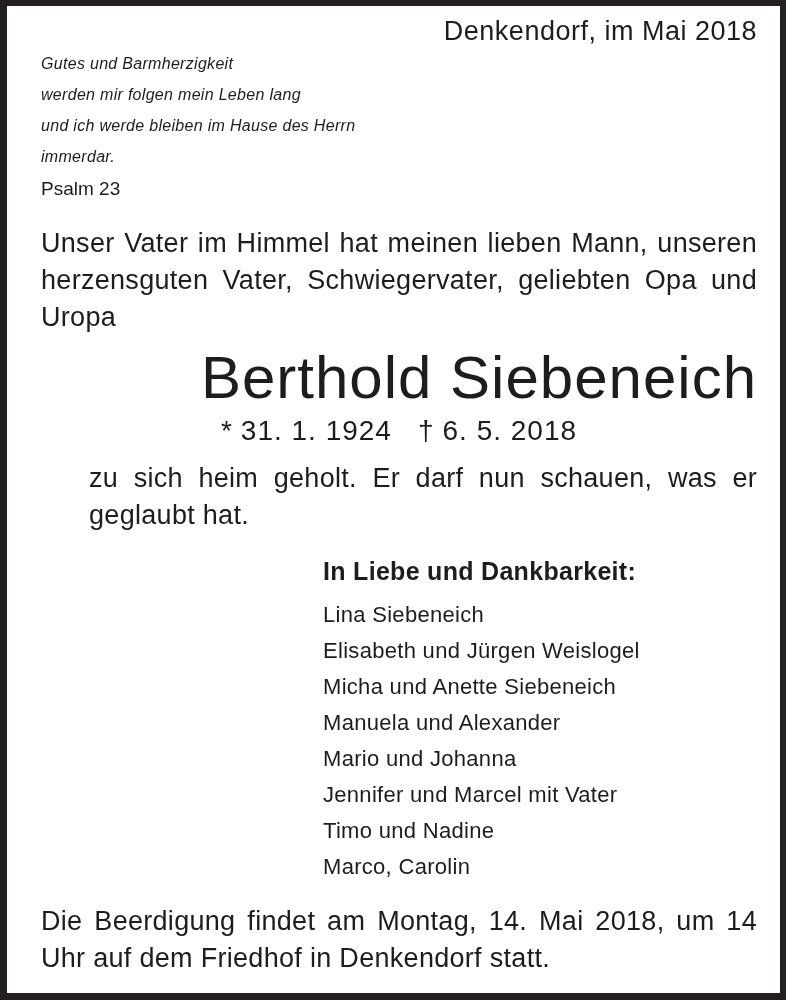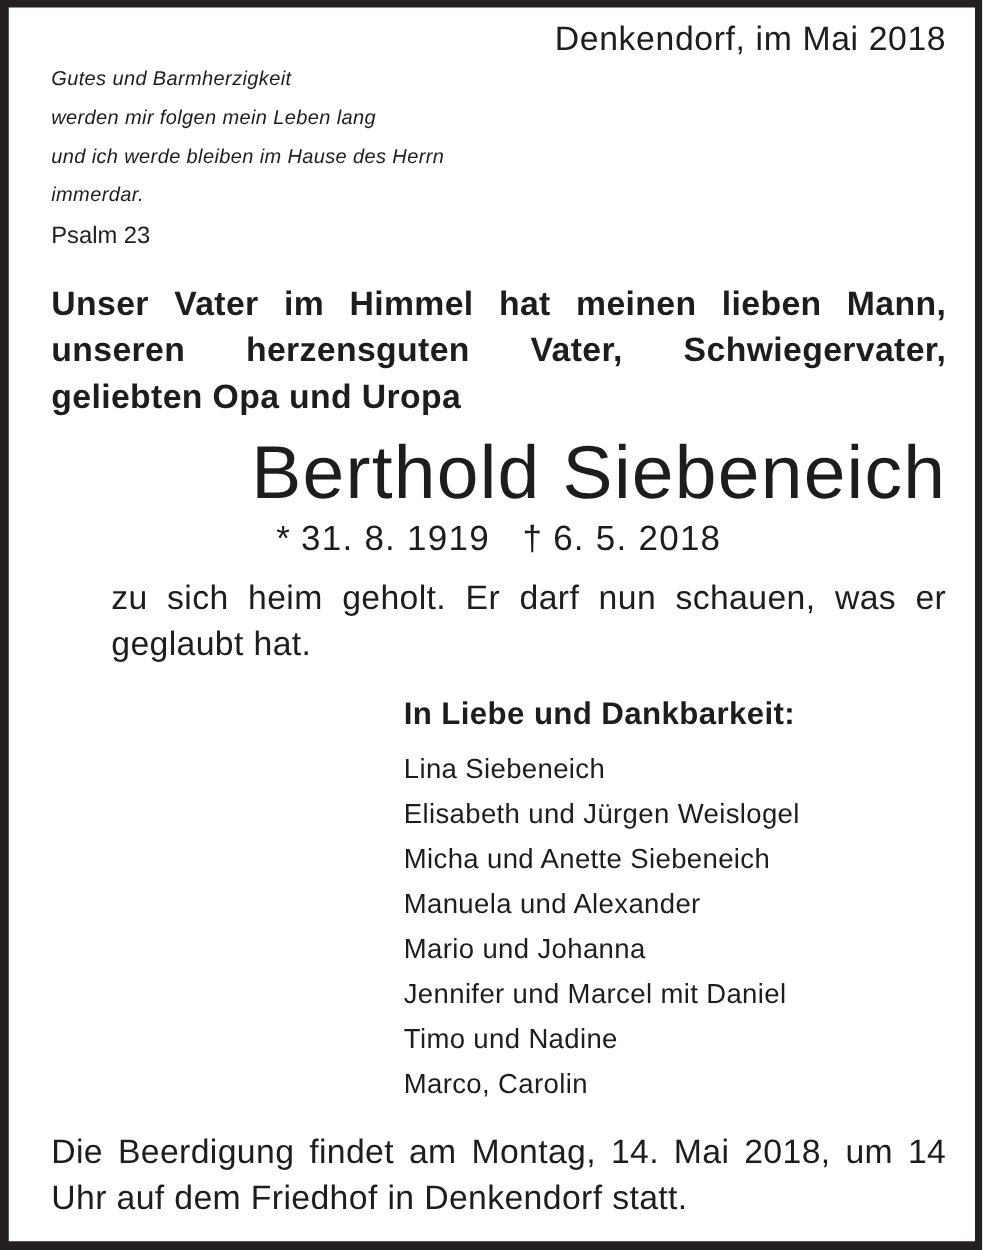--- a/index.html
+++ b/index.html
@@ -42,21 +42,21 @@
     margin-top: 5px;
     font-size: 19px;
     line-height: 24px;
   }
   .para {
     font-size: 27px;
     line-height: 37px;
     text-align: justify;
     letter-spacing: 0.3px;
   }
-  .para.intro { margin-top: 24px; font-weight: bold; }
+  .para.intro { margin-top: 24px; }
   .para.after { margin-top: 12px; margin-left: 48px; }
   .para.funeral { margin-top: 18px; }
   .deceased-name {
     margin-top: 8px;
     text-align: right;
     font-size: 60px;
     line-height: 68px;
     letter-spacing: 1px;
     font-weight: 400;
   }
@@ -102,34 +102,34 @@
       <div>immerdar.</div>
     </div>
 
     <div class="quote-source">Psalm 23</div>
 
     <div class="para intro">Unser Vater im Himmel hat meinen lieben Mann, unseren herzensguten Vater, Schwiegervater, geliebten Opa und Uropa</div>
 
     <div class="deceased-name">Berthold Siebeneich</div>
 
     <div class="dates">
-      <span class="sym">*</span><span class="birth">31. 8. 1919</span><span class="sym">†</span><span>6. 5. 2018</span>
+      <span class="sym">*</span><span class="birth">31. 1. 1924</span><span class="sym">†</span><span>6. 5. 2018</span>
     </div>
 
     <div class="para after">zu sich heim geholt. Er darf nun schauen, was er geglaubt hat.</div>
 
     <div class="mourners-block">
       <div class="mourners-heading">In Liebe und Dankbarkeit:</div>
       <div class="mourners-list">
         <div class="mourner">Lina Siebeneich</div>
         <div class="mourner">Elisabeth und Jürgen Weislogel</div>
         <div class="mourner">Micha und Anette Siebeneich</div>
         <div class="mourner">Manuela und Alexander</div>
         <div class="mourner">Mario und Johanna</div>
-        <div class="mourner">Jennifer und Marcel mit Daniel</div>
+        <div class="mourner">Jennifer und Marcel mit Vater</div>
         <div class="mourner">Timo und Nadine</div>
         <div class="mourner">Marco, Carolin</div>
       </div>
     </div>
 
     <div class="para funeral">Die Beerdigung findet am Montag, 14. Mai 2018, um 14 Uhr auf dem Friedhof in Denkendorf statt.</div>
 
   </div>
 </div>
 

